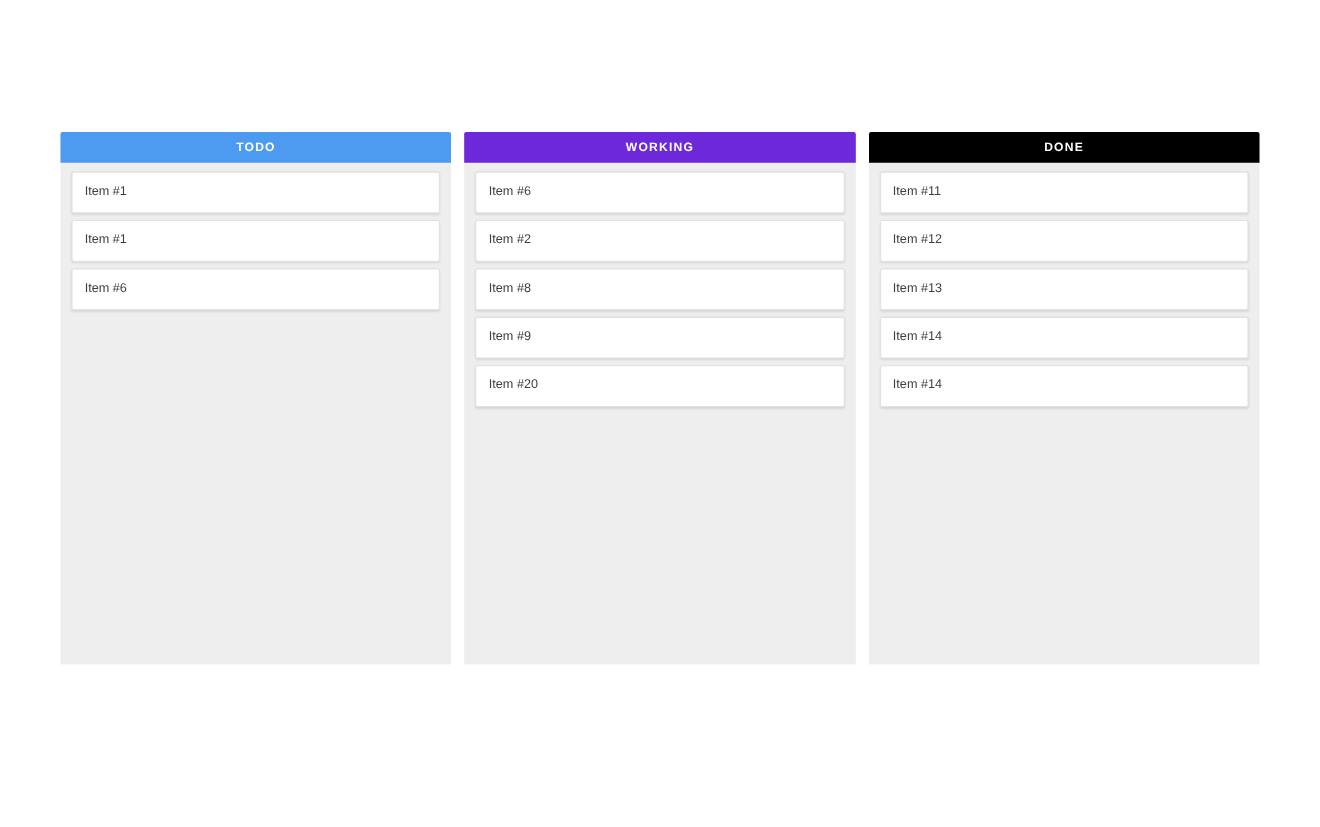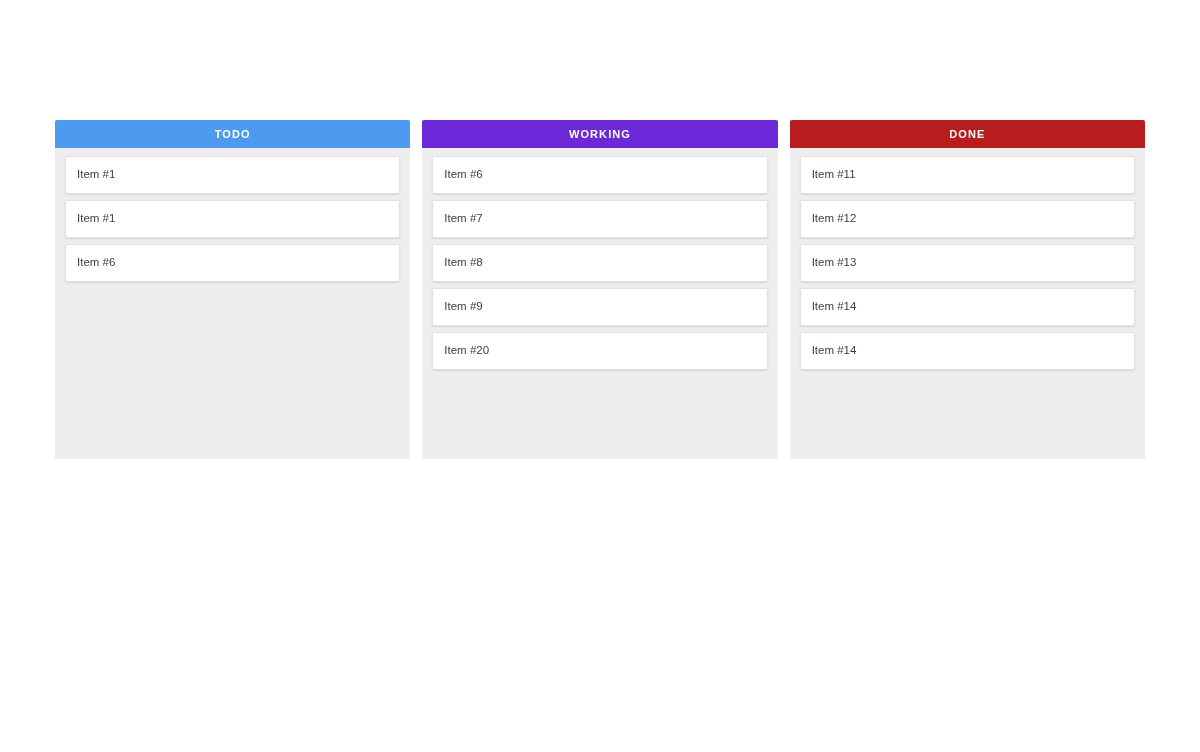--- a/index.html
+++ b/index.html
@@ -23,21 +23,21 @@
     gap: 12px;
     align-items: stretch;
   }
 
   .column {
     flex: 1 1 0;
     min-width: 0;
     display: flex;
     flex-direction: column;
     background: #eeeeee;
-    height: 339px;
+    height: 484px;
   }
 
   .column-header {
     height: 28px;
     flex: 0 0 28px;
     display: flex;
     align-items: center;
     justify-content: center;
     color: #ffffff;
     font-size: 11px;
@@ -97,35 +97,35 @@
     </div>
     <div class="column">
       <div class="column-header" style="background: #6d28d9;">
         <span>WORKING</span>
       </div>
       <div class="column-body">
         <div class="card">
           <span class="card-label">Item #6</span>
         </div>
         <div class="card">
-          <span class="card-label">Item #7</span>
+          <span class="card-label">Item #2</span>
         </div>
         <div class="card">
           <span class="card-label">Item #8</span>
         </div>
         <div class="card">
           <span class="card-label">Item #9</span>
         </div>
         <div class="card">
           <span class="card-label">Item #20</span>
         </div>
       </div>
     </div>
     <div class="column">
-      <div class="column-header" style="background: #b91c1c;">
+      <div class="column-header" style="background: #000000;">
         <span>DONE</span>
       </div>
       <div class="column-body">
         <div class="card">
           <span class="card-label">Item #11</span>
         </div>
         <div class="card">
           <span class="card-label">Item #12</span>
         </div>
         <div class="card">

